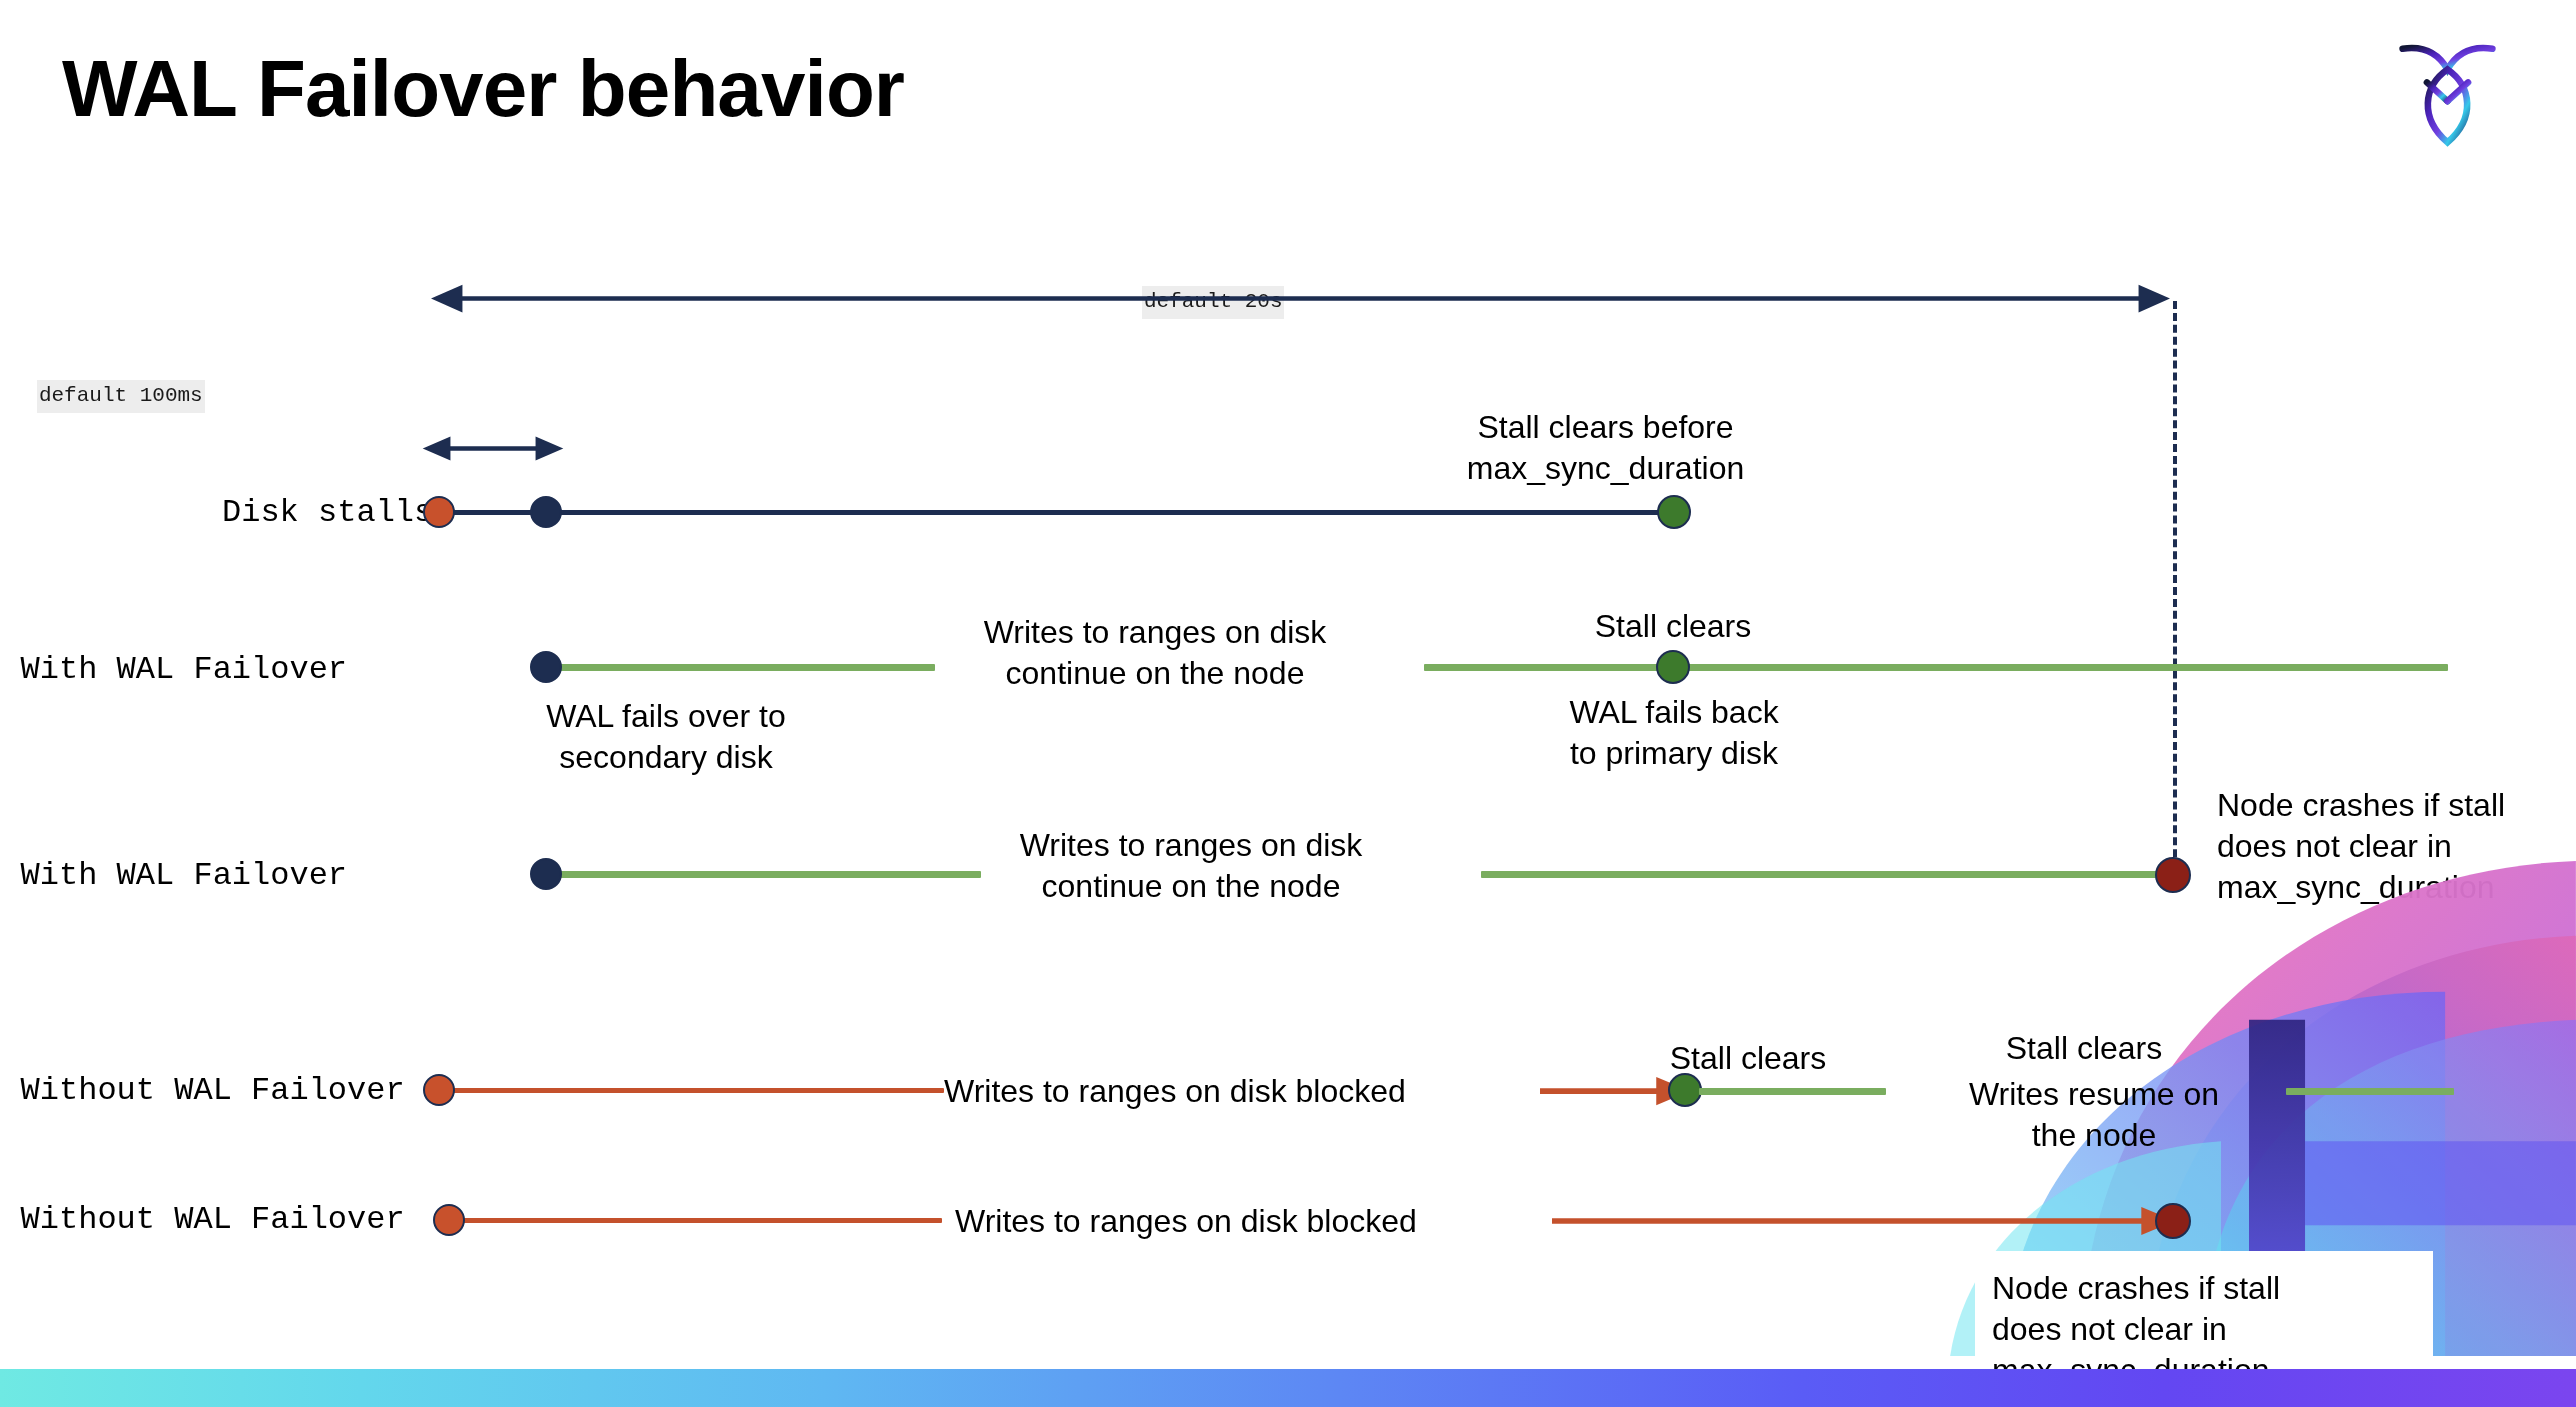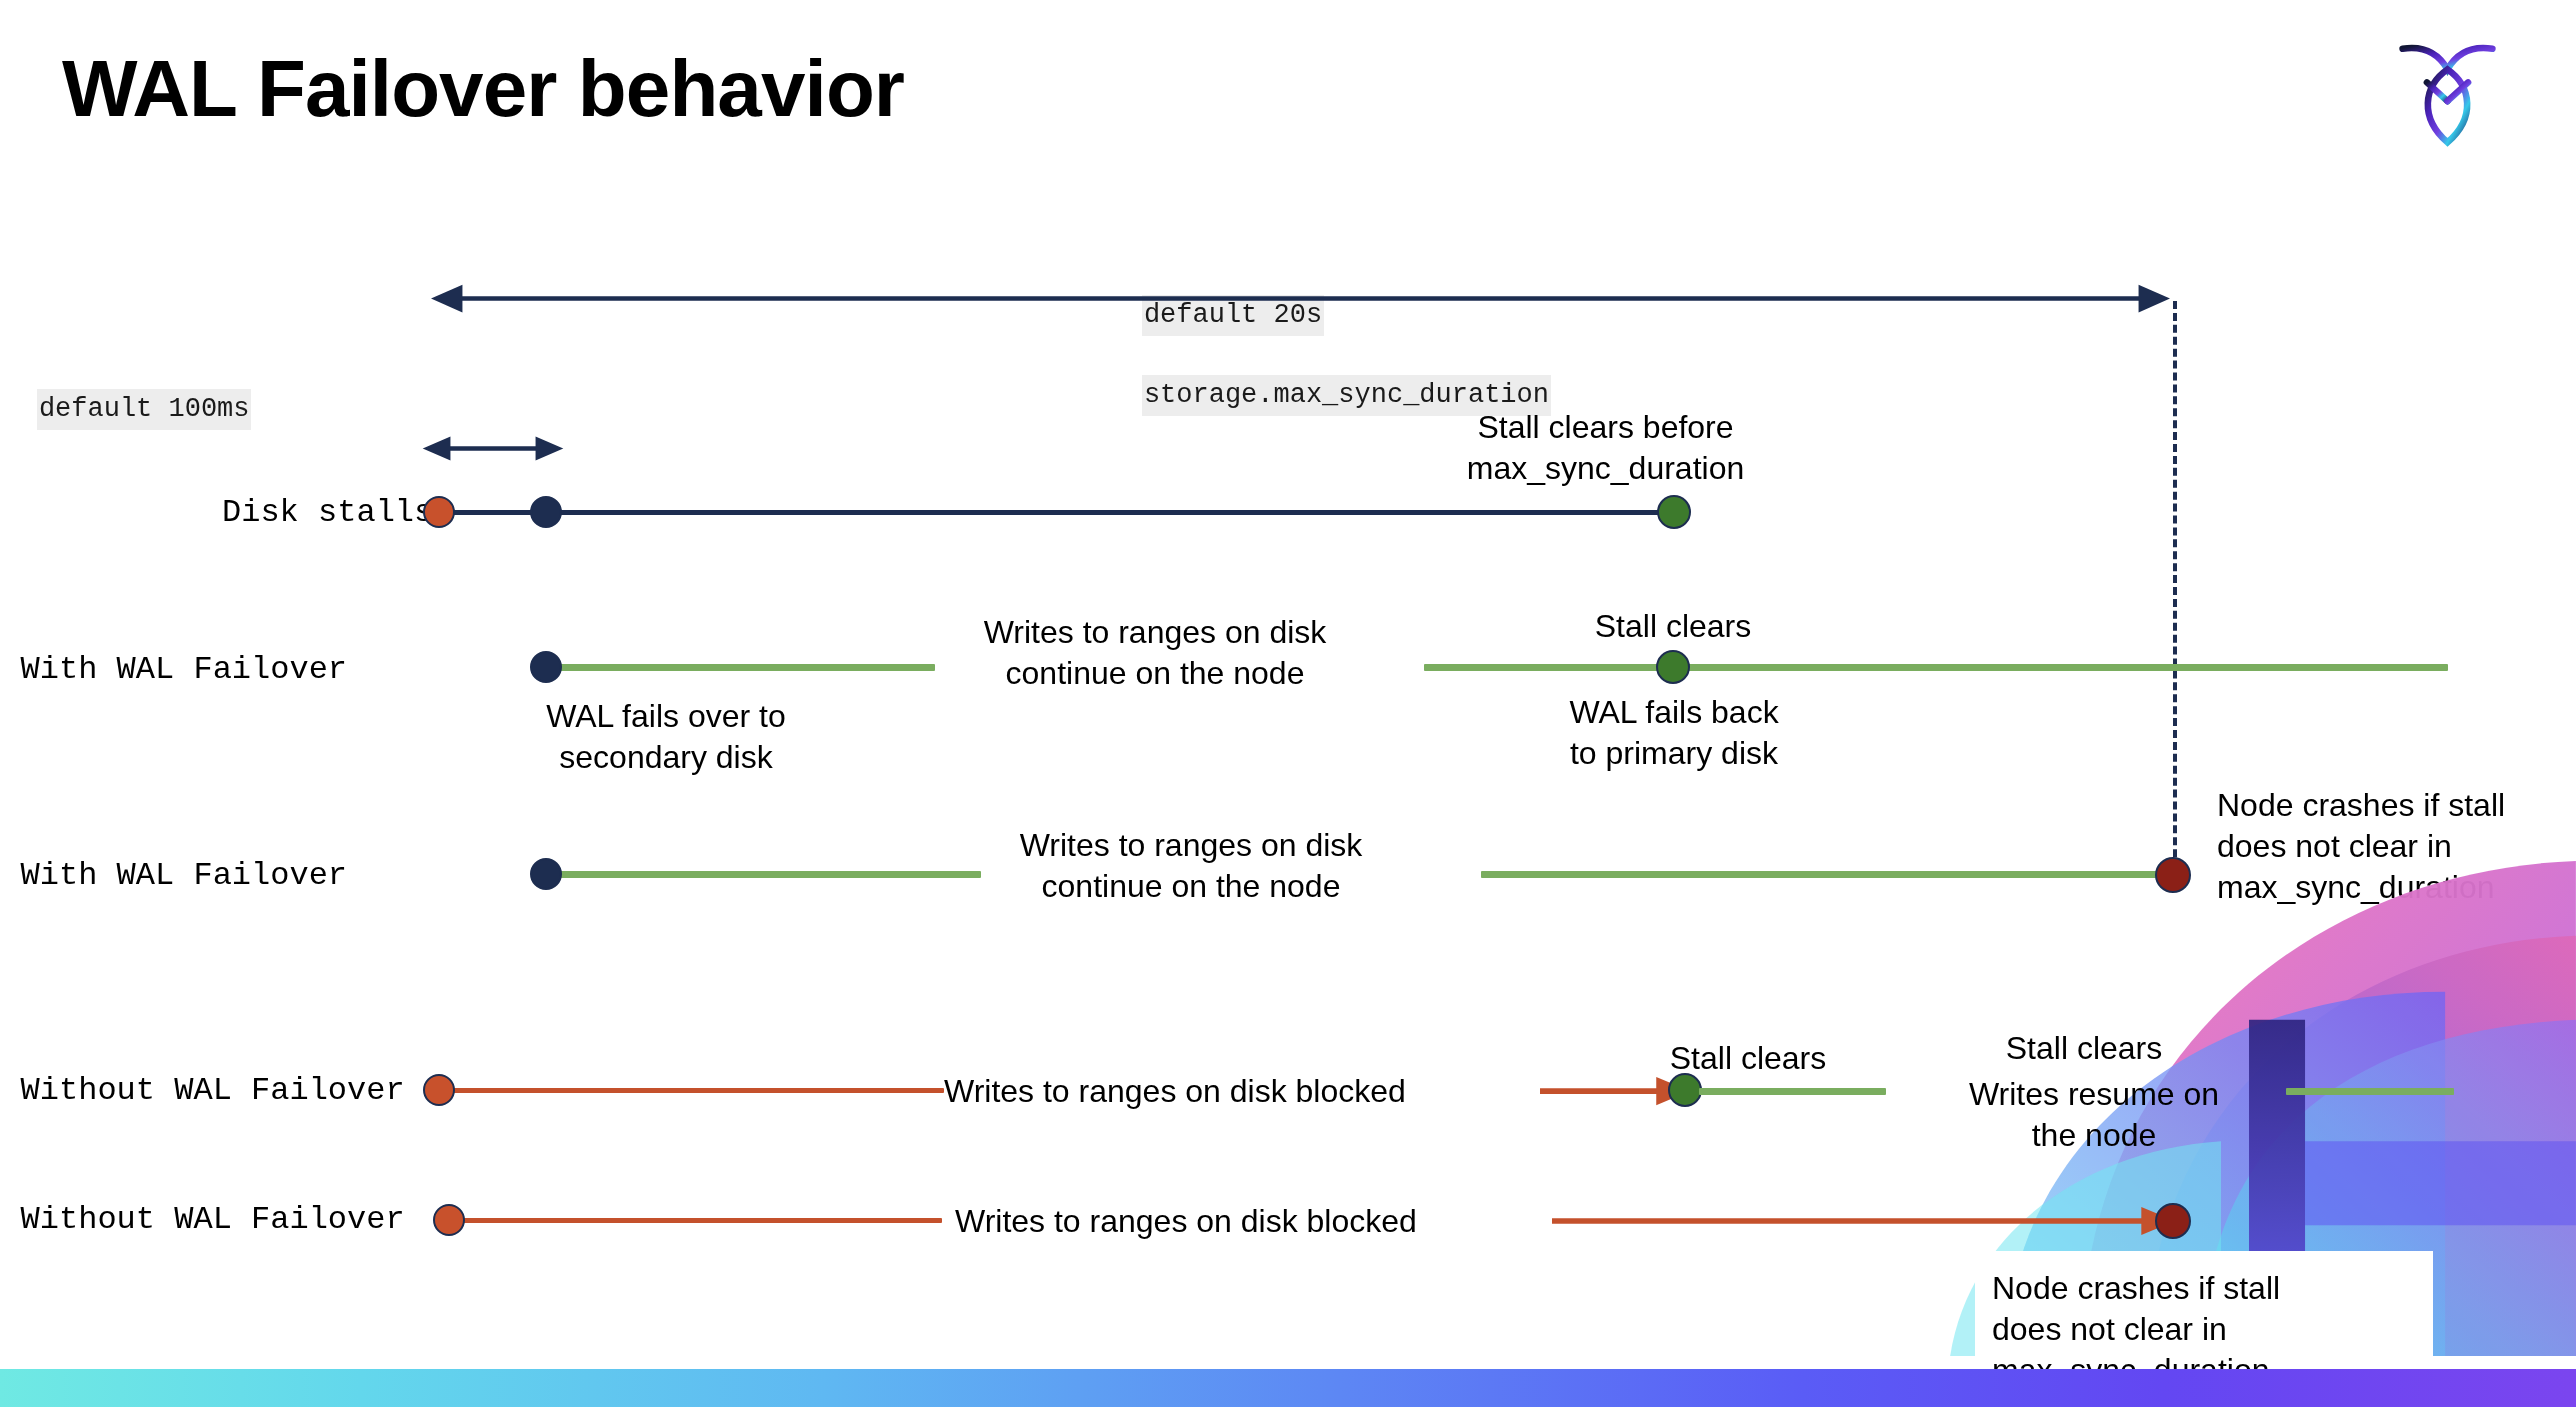--- a/index.html
+++ b/index.html
@@ -82,21 +82,21 @@
     line-height: 1.28;
     color: #000000;
     white-space: pre-line;
   }
   .note.center { text-align: center; }
   .note.left   { text-align: left;   }
 
   .code-chip {
     position: absolute;
     font-family: "Liberation Mono", monospace;
-    font-size: 27px;
+    font-size: 21px;
     line-height: 1.45;
     color: #1a1a1a;
     white-space: pre-line;
   }
   .code-chip span {
     background: #ededed;
     display: inline-block;
     padding: 0.9px 1.9px;
   }
 
@@ -160,21 +160,20 @@
       <path d="M70 44 C 44 62, 40 96, 70 122 C 100 96, 96 62, 70 44 Z"></path>
       <path d="M70 122 L 70 78"></path>
       <path d="M70 78 L 48 58"></path>
       <path d="M70 78 L 92 58"></path>
     </g>
   </svg>
 </div>
 
 <div class="code-chip" style="left:1142px; top:256px; text-align:left;">
   <span>default 20s</span><br>
-  <span>storage.max_sync_duration</span>
 </div>
 
 <svg class="arrow-svg" style="left:422px; top:280px; width:1757px; height:37px;" viewBox="0 0 1880 40" width="1757" height="37">
   <line x1="18" y1="20" x2="1862" y2="20" stroke="#1d2d50" stroke-width="5"></line>
   <polygon points="0,20 34,5 34,35" fill="#1d2d50"></polygon>
   <polygon points="1880,20 1846,5 1846,35" fill="#1d2d50"></polygon>
 </svg>
 
 <div class="dashed-v" style="left:2173px; top:301px; height:580px;"></div>
 

